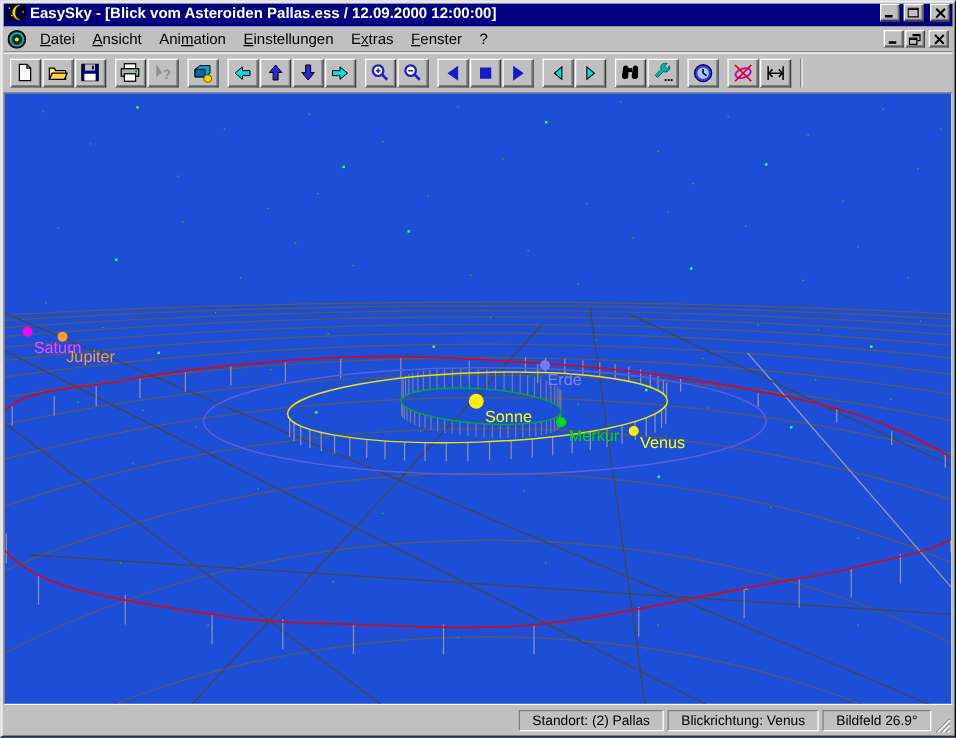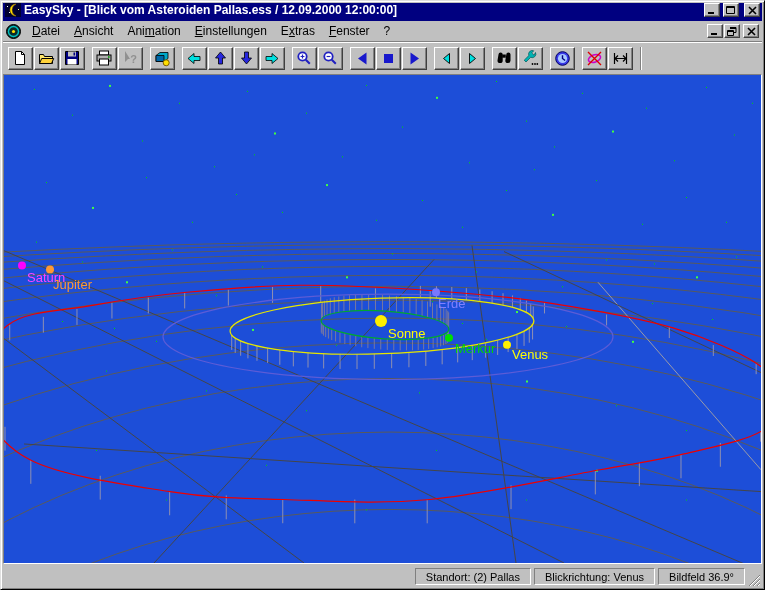--- a/index.html
+++ b/index.html
@@ -520,20 +520,20 @@
         <text x="451" y="280" fill="#00d800" font-size="13" font-family="&quot;Liberation Sans&quot;,sans-serif">Merkur</text>
         <circle cx="503" cy="272" r="4" fill="#ffee00"></circle>
         <text x="508" y="286" fill="#ffff00" font-size="13" font-family="&quot;Liberation Sans&quot;,sans-serif">Venus</text>
       </svg>
   </div>
 
   <div class="statusbar">
     <div class="status-spacer"></div>
     <div class="status-panel">Standort: (2)  Pallas</div>
     <div class="status-panel">Blickrichtung: Venus</div>
-    <div class="status-panel">Bildfeld 36.9°</div>
+    <div class="status-panel">Bildfeld 26.9°</div>
     <svg class="grip" viewBox="0 0 13 17">
       <path d="M12 5L1 16M12 9L5 16M12 13L9 16" stroke="#808080" fill="none"></path>
       <path d="M12 6L2 16M12 10L6 16M12 14L10 16" stroke="#fff" fill="none"></path>
     </svg>
   </div>
 
 </div>
 
 </body></html>

